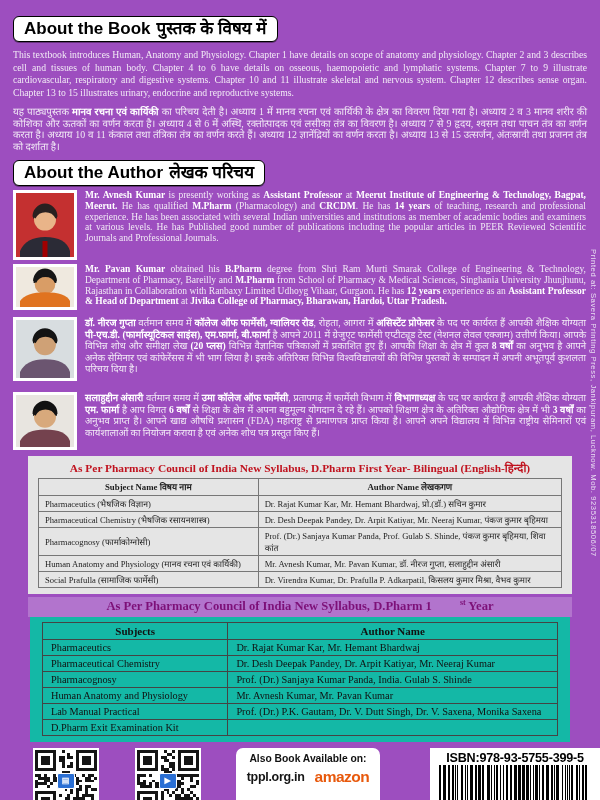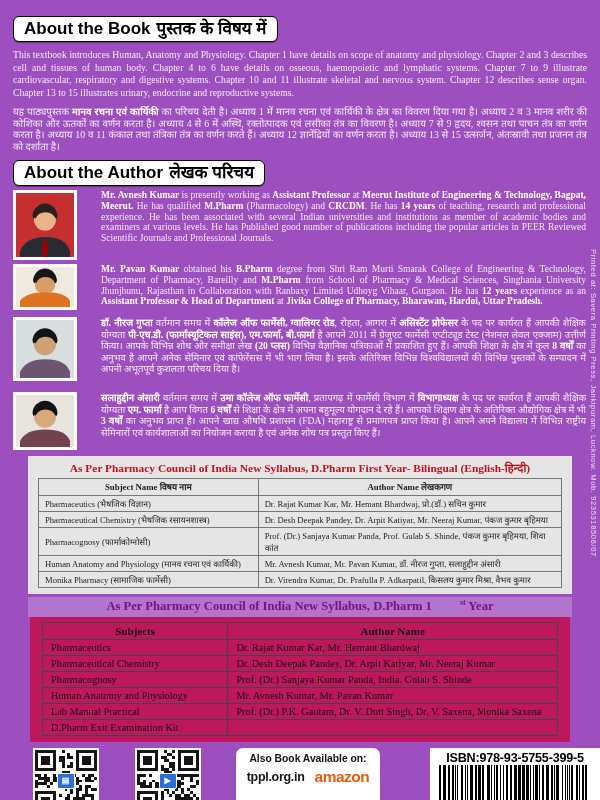--- a/index.html
+++ b/index.html
@@ -17,21 +17,21 @@
   .pill .hi{margin-left:6px;}
   .wrap{padding:16px 14px 0 13px;}
   .para{
     color:#f2eaf6;text-align:justify;
     font-family:"Liberation Serif",serif;
   }
   .para b{color:#ffffff;}
   .para-en{margin-top:7px;font-size:9.7px;line-height:1.30;width:574px;}
   .para-hi{margin-top:6px;font-size:9.9px;line-height:1.20;width:574px;}
   .authors{margin-top:4px;}
-  .author-row{display:flex;gap:24px;align-items:flex-start;}
+  .author-row{display:flex;gap:8px;align-items:flex-start;}
   .a1{margin-top:2px;} .a2{margin-top:4px;} .a3{margin-top:7px;} .a4{margin-top:11px;}
   .photo{background:#fff;padding:3px;flex:0 0 auto;line-height:0;}
   .bio{
     flex:1 1 auto;color:#f2eaf6;text-align:justify;
     font-family:"Liberation Serif",serif;font-size:9.5px;line-height:1.12;
     max-width:502px;
   }
   .bio-hi{line-height:1.20;font-size:9.6px;}
   .bio b{color:#fff;}
   
@@ -47,21 +47,21 @@
   .tbl1 th,.tbl1 td{border:1px solid #777;padding:1.5px 6px;height:10px;}
   .tbl1 th{font-size:8.8px;text-align:center;padding:2px 4px;}
   
   .t2-title{
     margin:3px 28px 0;background:rgba(255,255,255,.22);
     text-align:center;font-family:"Liberation Serif",serif;font-weight:bold;
     color:#7d1078;font-size:12.6px;padding:1px 0 2px;
   }
   .t2-title sup{font-size:8px;padding-left:28px;}
   
-  .panel2{margin:0 30px;background:#be185d;padding:5px 12px 6px;}
+  .panel2{margin:0 30px;background:#14b8a6;padding:5px 12px 6px;}
   .tbl2{font-family:"Liberation Serif",serif;font-size:10.3px;color:#111;}
   .tbl2 th,.tbl2 td{border:1px solid #444;padding:2px 8px;}
   .tbl2 th{font-size:11px;text-align:center;}
   
   .footer{display:flex;align-items:flex-start;margin-top:6px;}
   .qr-block{text-align:center;}
   .qr-block .qr{position:relative;display:inline-block;background:#fff;padding:2px;line-height:0;}
   .qr-badge{
     position:absolute;left:50%;top:50%;transform:translate(-50%,-50%);
     width:16px;height:14px;background:#2a6fd4;border:1px solid #fff;border-radius:2px;
@@ -176,21 +176,21 @@
         </tr>
         <tr>
           <td>Pharmacognosy (फार्माकोग्नोसी)</td>
           <td>Prof. (Dr.) Sanjaya Kumar Panda, Prof. Gulab S. Shinde, पंकज कुमार बृहिमया, शिवा कांत</td>
         </tr>
         <tr>
           <td>Human Anatomy and Physiology (मानव रचना एवं कार्यिकी)</td>
           <td>Mr. Avnesh Kumar, Mr. Pavan Kumar, डॉ. नीरज गुप्ता, सलाहुद्दीन अंसारी</td>
         </tr>
         <tr>
-          <td>Monika Pharmacy (सामाजिक फार्मेसी)</td>
+          <td>Social Prafulla (सामाजिक फार्मेसी)</td>
           <td>Dr. Virendra Kumar, Dr. Prafulla P. Adkarpatil, किसलय कुमार मिश्रा, वैभव कुमार</td>
         </tr>
       </tbody>
   </table>
 </div>
 
 <div class="t2-title">
   <span>As Per Pharmacy Council of India New Syllabus,  D.Pharm 1</span><sup>st</sup><span> Year</span>
 </div>
 <div class="panel2">

